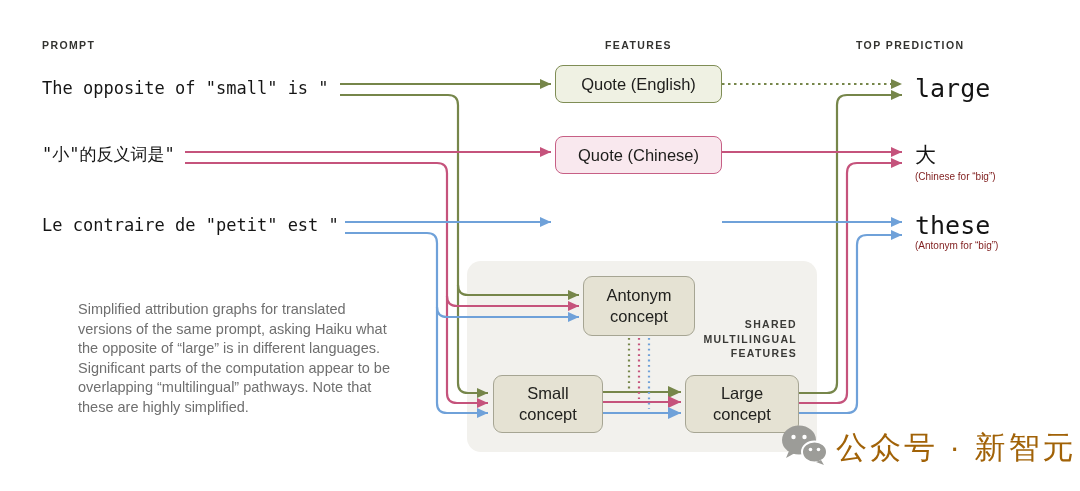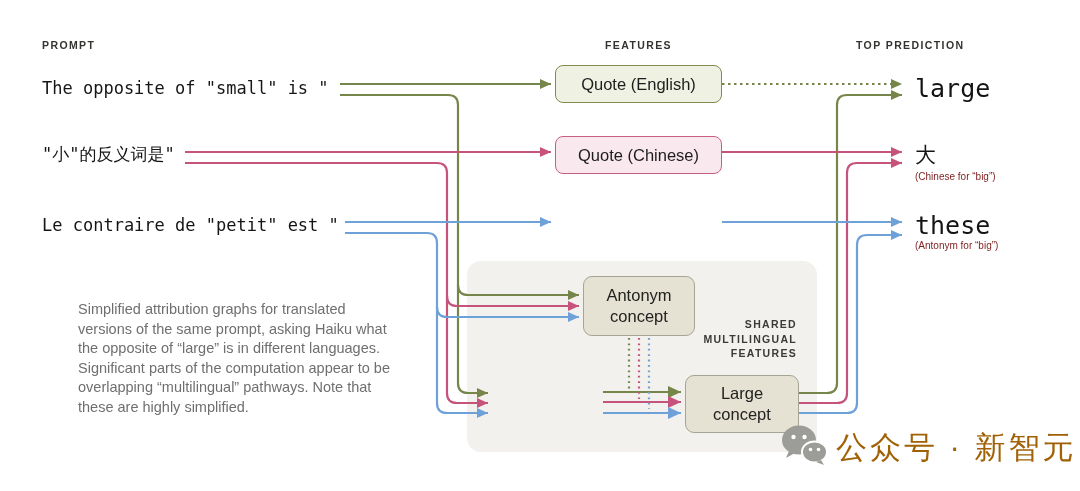--- a/index.html
+++ b/index.html
@@ -134,20 +134,23 @@
 
   <div class="abs shared-label" style="left:657px;top:277px;width:140px;">
     <div>SHARED</div>
     <div>MULTILINGUAL</div>
     <div>FEATURES</div>
   </div>
 
   <div class="abs concept-box" style="left:583px;top:276px;width:112px;height:60px;">
     <span style="width:80px;">Antonym concept</span>
   </div>
+  <div class="abs concept-box" style="left:493px;top:375px;width:110px;height:58px;">
+    <span style="width:80px;">Small concept</span>
+  </div>
   <div class="abs concept-box" style="left:685px;top:375px;width:114px;height:58px;">
     <span style="width:80px;">Large concept</span>
   </div>
 
   <div class="abs caption" style="left:40px;top:300px;">Simplified attribution graphs for translated versions of the same prompt, asking Haiku what the opposite of “large” is in different languages. Significant parts of the computation appear to be overlapping “multilingual” pathways. Note that these are highly simplified.</div>
 
   <svg class="abs wm-icon" style="left:781px;top:425px;" width="48" height="42" viewBox="0 0 48 42">
     <ellipse cx="18" cy="15" rx="17" ry="14.5" fill="#9c9c98"></ellipse>
     <path d="M8,26 L5,33 L14,28 Z" fill="#9c9c98"></path>
     <circle cx="12.5" cy="12" r="2.2" fill="#ffffff"></circle>

